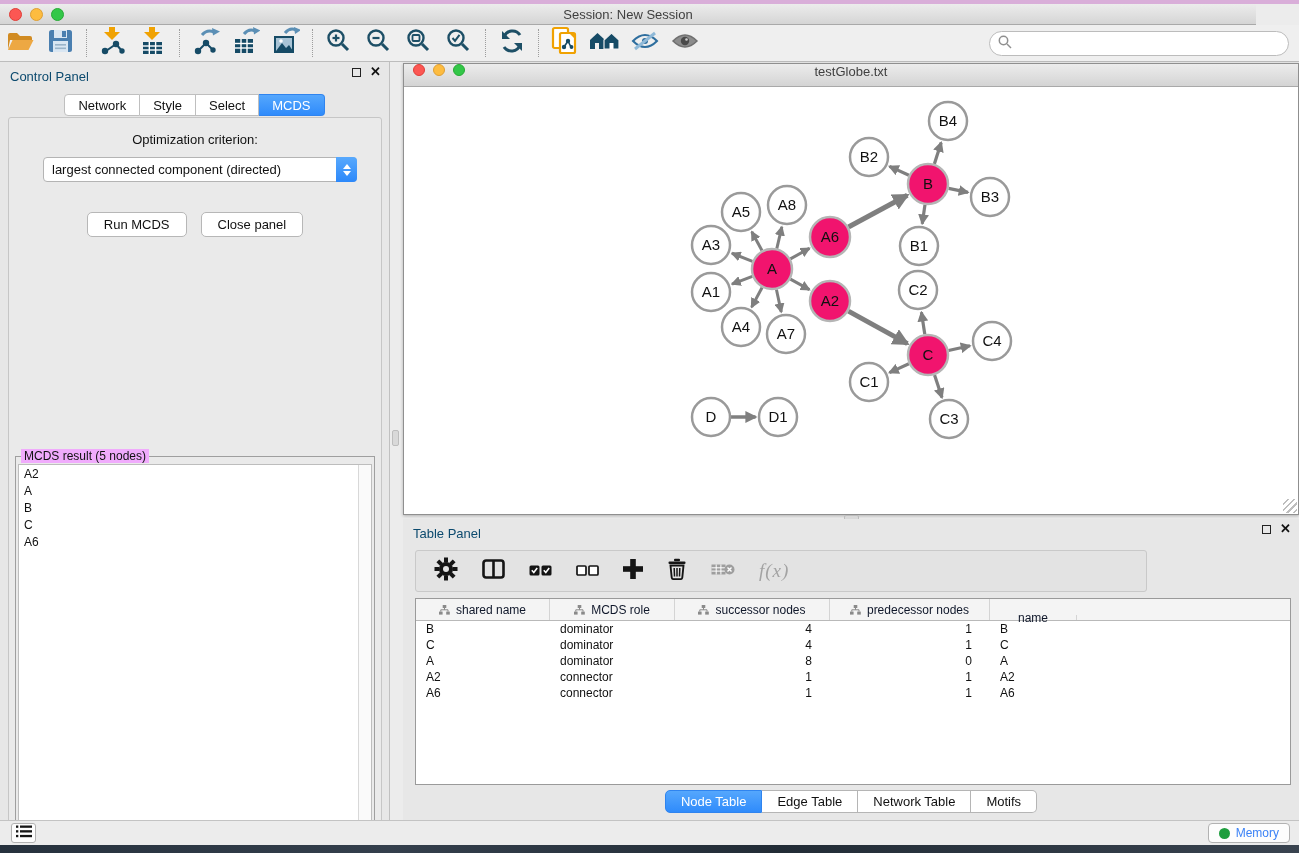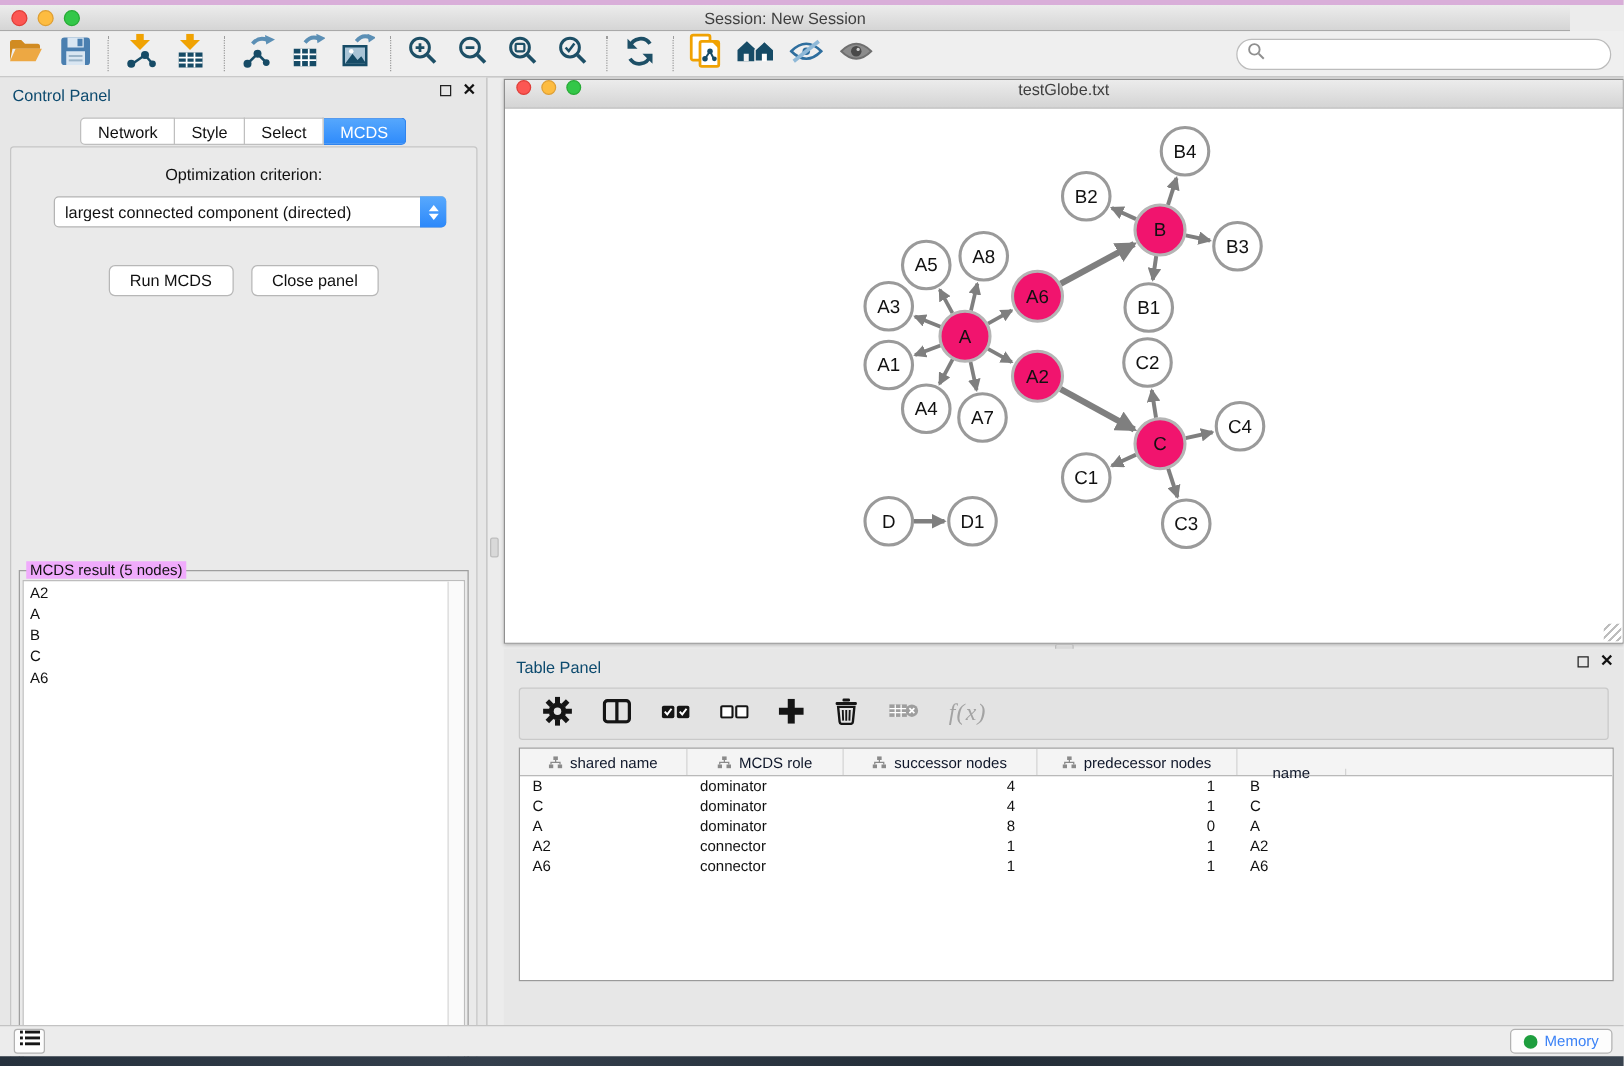--- a/index.html
+++ b/index.html
@@ -76,21 +76,21 @@
   .nw-titlebar .title { position:absolute; left:0; right:0; text-align:center; font-size:13px; color:#3f3f3f; }
   .nw-canvas { position:relative; width:894px; height:427px; background:#fff; }
   .resize-grip { position:absolute; right:1px; bottom:1px; width:14px; height:14px; opacity:.65;
     background:repeating-linear-gradient(135deg, transparent 0 3px, #9a9a9a 3px 4.5px); }
 
   .v-grip { position:absolute; left:392px; top:430px; width:7px; height:16px; background:#d9d9d9; border:1px solid #bdbdbd; border-radius:2px; }
   .h-grip { position:absolute; left:844px; top:515px; width:15px; height:6px; background:#d9d9d9; border:1px solid #bdbdbd; border-radius:2px; }
 
   
   .table-panel { position:absolute; left:403px; top:519px; width:896px; height:301px; background:#e7e7e7; }
-  .tp-toolbar { position:absolute; left:12px; top:31px; width:872px; height:42px; background:#e3e3e3;
+  .tp-toolbar { position:absolute; left:12px; top:31px; width:732px; height:42px; background:#e3e3e3;
     border:1px solid #c9c9c9; border-radius:3px; display:flex; align-items:center; gap:24px; padding-left:18px; }
   .tp-ico { display:flex; align-items:center; justify-content:center; }
   .fx { font-family:"Liberation Serif", serif; font-style:italic; font-size:19px; color:#a3a3a3; letter-spacing:1px; }
 
   .node-table { position:absolute; left:12px; top:79px; width:876px; height:187px; background:#fff; border:1px solid #9a9a9a; overflow:hidden; }
   .nt-header { display:flex; height:22px; background:#f4f4f4; border-bottom:1px solid #b9b9b9; }
   .nt-hcell { display:flex; align-items:center; justify-content:center; gap:6px; font-size:12px; color:#0f172a; border-right:1px solid #d4d4d4; }
   .nt-hcell:last-child { border-right:1px solid #d4d4d4; }
   .nt-row { display:flex; height:16px; align-items:center; }
   .nt-cell { font-size:12px; color:#111; overflow:hidden; white-space:nowrap; }
@@ -652,20 +652,26 @@
           <div class="nt-row">
             <div class="nt-cell left" style="width: 134px;">A6</div>
             <div class="nt-cell left" style="width: 125px;">connector</div>
             <div class="nt-cell right" style="width: 155px;">1</div>
             <div class="nt-cell right" style="width: 160px;">1</div>
             <div class="nt-cell left" style="width: 87px;">A6</div>
           </div>
         </div>
     </div>
 
+    <div class="bottom-tabs" id="bottom-tabs">
+        <div class="bt-tab active">Node Table</div>
+        <div class="bt-tab">Edge Table</div>
+        <div class="bt-tab">Network Table</div>
+        <div class="bt-tab">Motifs</div>
+      </div>
   </div>
 
   <div class="statusbar">
     <div class="list-btn">
         <span>
       <svg width="16" height="13" viewBox="0 0 16 13">
             <g fill="#151515">
               <rect x="0" y="0.5" width="2.3" height="2.3"></rect>
               <rect x="4" y="0.5" width="12" height="2.3"></rect>
               <rect x="0" y="5.2" width="2.3" height="2.3"></rect>

